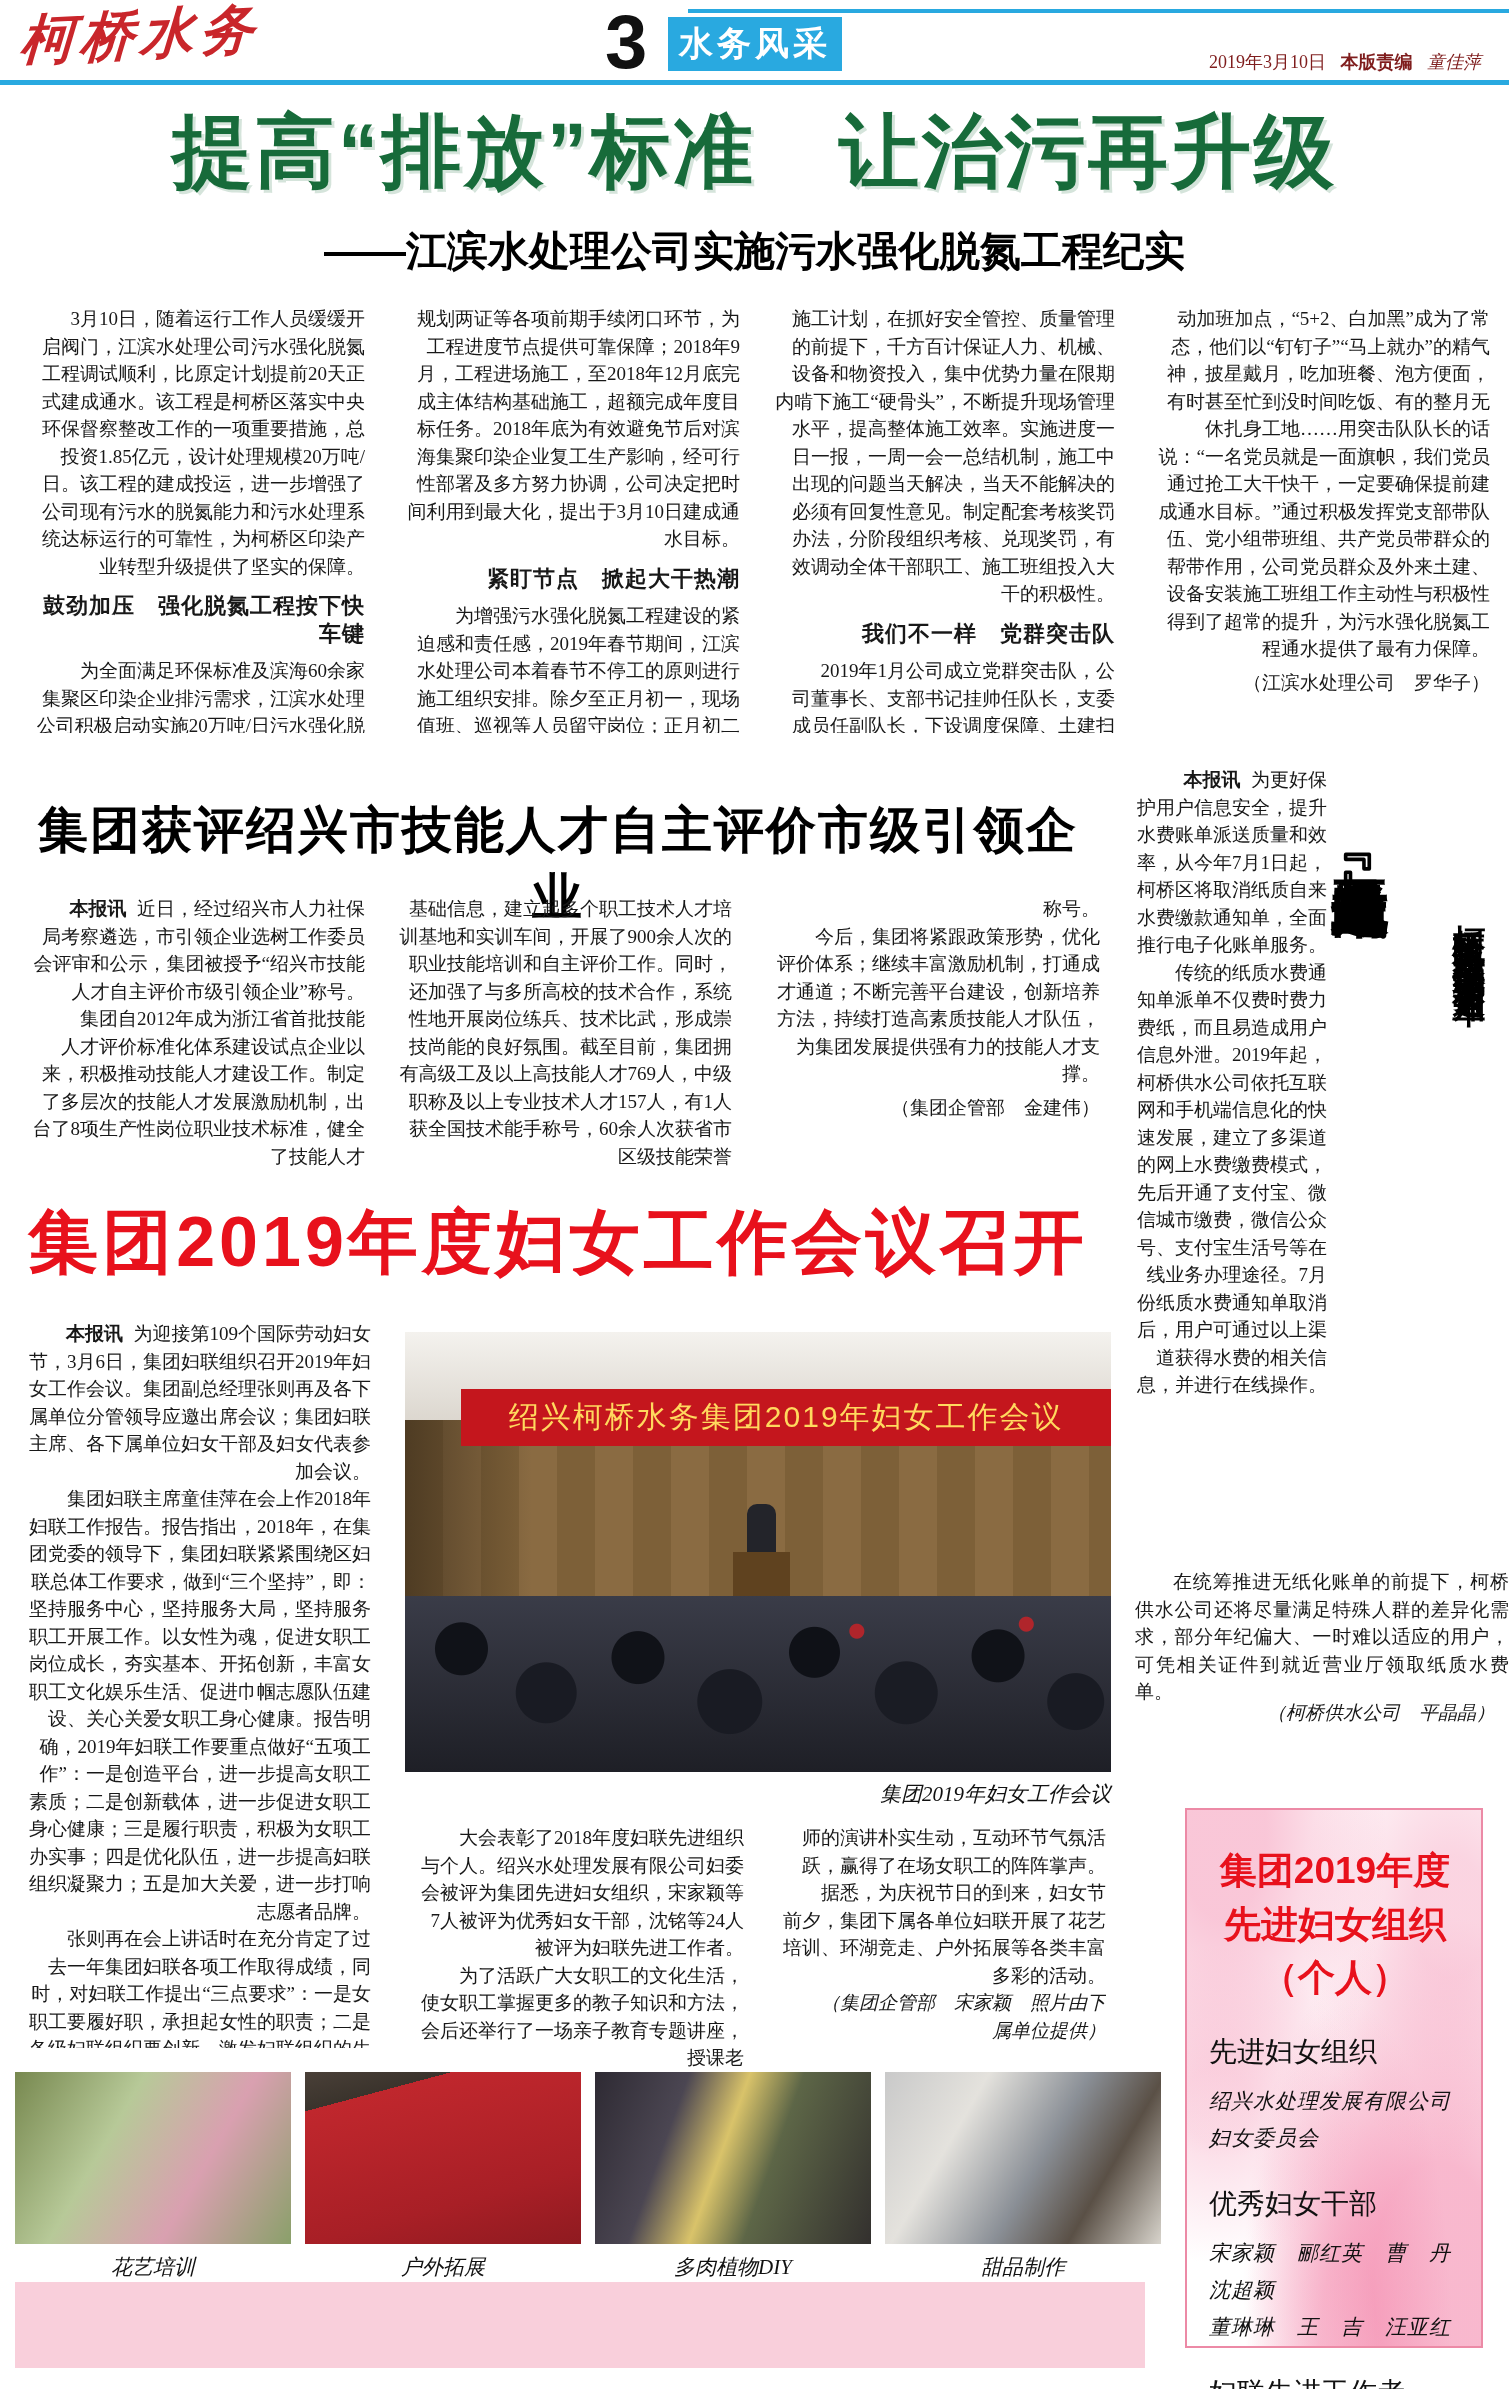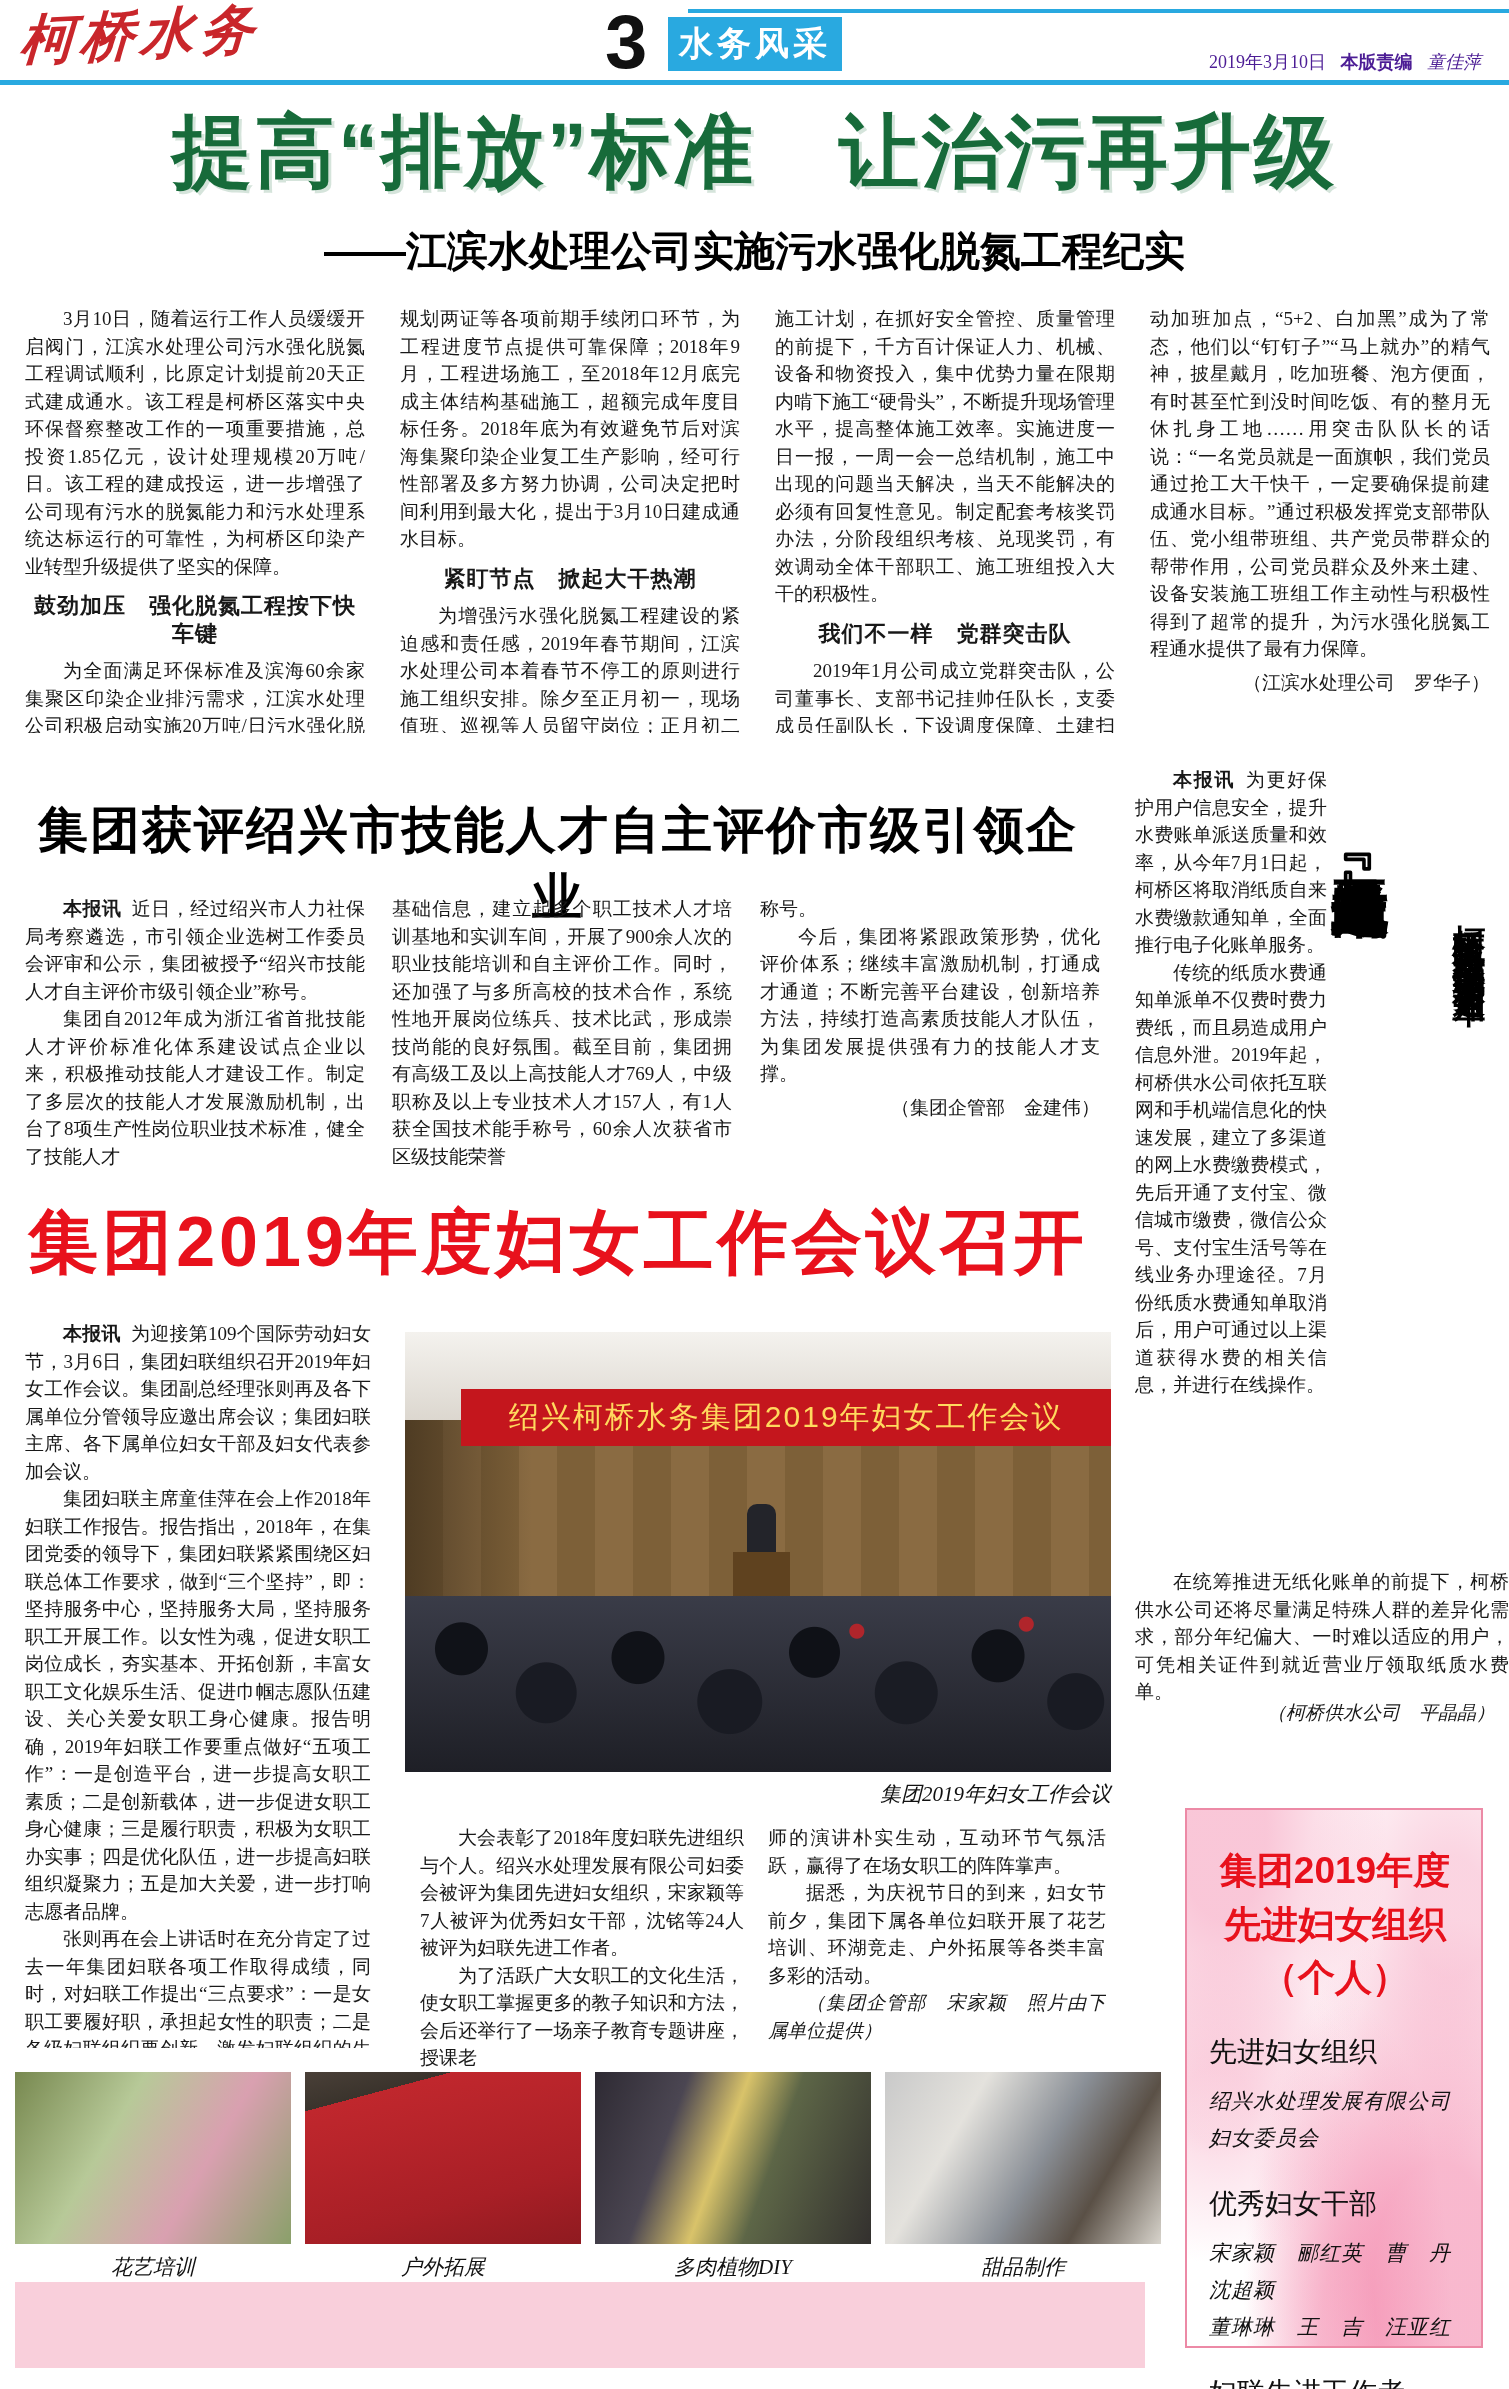--- a/index.html
+++ b/index.html
@@ -8,32 +8,32 @@
   .abs{position:absolute;}
   
   .masthead{left:20px;top:6px;font-size:54px;font-weight:bold;font-style:italic;color:#c9262b;
             transform:rotate(-3deg) skewX(-6deg);letter-spacing:6px;line-height:1.1;}
   .toprule{left:688px;top:9px;width:821px;height:4px;background:#29a9e0;}
   .pagenum{left:605px;top:4px;font-size:76px;font-weight:900;line-height:1;
            font-family:"Liberation Sans","DejaVu Sans",sans-serif;color:#111;}
   .secbox{left:668px;top:17px;width:174px;height:54px;background:#29a9e0;color:#fff;
           font-family:"Liberation Sans","DejaVu Sans",sans-serif;font-weight:bold;font-size:34px;
           display:flex;align-items:center;justify-content:center;letter-spacing:4px;}
-  .dateline{right:28px;top:50px;font-size:18px;color:#4c1d95;}
+  .dateline{right:28px;top:50px;font-size:18px;color:#7f1d1d;}
   .dateline .dl-ed{font-family:"Liberation Sans","DejaVu Sans",sans-serif;font-weight:bold;margin:0 10px;}
   .dateline .dl-name{font-style:italic;}
   .headrule{left:0;top:80px;width:1509px;height:5px;background:#29a9e0;}
   
   .a1-headline{left:0;top:104px;width:1509px;text-align:center;color:#176b3a;
       font-family:"Liberation Sans","DejaVu Sans",sans-serif;font-weight:900;font-size:80px;
       letter-spacing:3px;line-height:1.2;text-shadow:3px 3px 0 rgba(23,107,58,.18);}
   .a1-subhead{left:0;top:224px;width:1509px;text-align:center;
       font-family:"Liberation Sans","DejaVu Sans",sans-serif;font-weight:bold;font-size:41px;color:#000;}
   .newscol{font-size:19px;line-height:27.5px;text-align:justify;overflow:hidden;}
-  .newscol p{margin:0;}
+  .newscol p{margin:0;text-align:right;}
   .indent{text-indent:2em;}
   .crosshead{text-align:center;text-indent:0;font-family:"Liberation Sans","DejaVu Sans",sans-serif;
       font-weight:bold;font-size:22px;margin:12px 0 10px 0 !important;letter-spacing:1px;}
   .lead{font-family:"Liberation Sans","DejaVu Sans",sans-serif;font-weight:bold;margin-right:.55em;}
   .byline{text-align:right;text-indent:0 !important;margin-top:6px !important;}
   .c1{left:25px;top:305px;width:340px;height:428px;}
   .c2{left:400px;top:305px;width:340px;height:428px;}
   .c3{left:775px;top:305px;width:340px;height:428px;}
   .c4{left:1150px;top:305px;width:340px;height:428px;}
   

